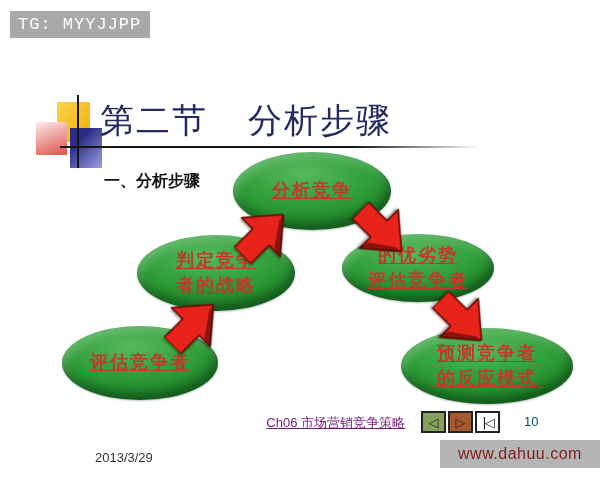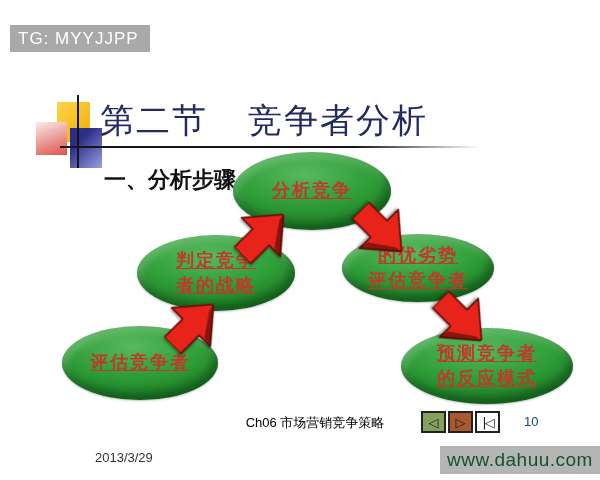--- a/index.html
+++ b/index.html
@@ -2,40 +2,40 @@
 <html><head>
 <meta charset="utf-8">
 <style>
   html,body{margin:0;padding:0;}
   body{
     width:600px;height:480px;position:relative;background:#ffffff;overflow:hidden;
     font-family:"Liberation Sans","DejaVu Sans",sans-serif;
   }
   
   .tag-badge{
-    position:absolute;left:10px;top:25px;width:140px;height:27px;
+    position:absolute;left:10px;top:11px;width:140px;height:27px;
     background:#a9a9a9;color:#ffffff;font-size:17px;line-height:27px;
-    padding-left:8px;box-sizing:border-box;letter-spacing:1px;
+    padding-left:8px;box-sizing:border-box;letter-spacing:1px;font-family:Liberation Mono, monospace;
   }
   
   .sq{position:absolute;}
   .sq-yellow{left:57px;top:102px;width:33px;height:40px;background:linear-gradient(135deg,#ffd24d,#eeb000);}
   .sq-pink{left:36px;top:122px;width:31px;height:33px;background:linear-gradient(160deg,#fbeaea,#dd5248);}
   .sq-blue{left:70px;top:128px;width:32px;height:40px;background:linear-gradient(135deg,#2b2d86 30%,#9aa0e0 100%);}
   .vline{position:absolute;left:77px;top:95px;width:2px;height:73px;background:#151515;}
   .hline{position:absolute;left:60px;top:146px;width:420px;height:2px;
     background:linear-gradient(to right,#151515 0%,#151515 70%,rgba(21,21,21,0) 100%);}
   .slide-title{
     position:absolute;left:100px;top:98px;width:460px;
     font-family:"Liberation Serif","DejaVu Serif",serif;
     font-size:34px;color:#232a60;letter-spacing:2px;white-space:nowrap;
   }
   .slide-title .gap{display:inline-block;width:40px;}
   .subtitle{
-    position:absolute;left:104px;top:165px;font-size:22px;font-weight:bold;color:#111111;
+    position:absolute;left:104px;top:171px;font-size:16px;font-weight:bold;color:#111111;
   }
   
   .node{
     position:absolute;border-radius:50%;
     background:radial-gradient(ellipse 95% 85% at 45% 28%, #57b95f 0%, #2f9e38 45%, #23882c 75%, #1b6f23 100%);
     box-shadow:inset -4px -7px 10px rgba(8,58,14,0.55), inset 3px 5px 9px rgba(255,255,255,0.25), 0 1px 2px rgba(0,0,0,0.25);
     display:flex;flex-direction:column;align-items:center;justify-content:center;
   }
   .node span{
     color:#c0392b;font-weight:bold;font-size:18px;line-height:1.4;
@@ -52,49 +52,49 @@
   .arrow{position:absolute;width:58px;height:58px;filter:drop-shadow(1px 2px 1px rgba(0,0,0,0.35));}
   .arrow svg{width:100%;height:100%;}
   .arrow-ur{transform:rotate(45deg);}
   .arrow-dr{transform:rotate(135deg);}
   .arrow-1{left:164px;top:296px;}
   .arrow-2{left:234px;top:206px;}
   .arrow-3{left:352px;top:202px;}
   .arrow-4{left:432px;top:291px;}
   
   .footer-date{position:absolute;left:95px;top:414px;font-size:13px;color:#333333;margin-top:36px;}
-  .footer-course{position:absolute;left:225px;top:414px;width:180px;text-align:center;font-size:13px;color:#000000;}
+  .footer-course{position:absolute;left:225px;top:414px;width:180px;text-align:right;font-size:13px;color:#701a75;text-decoration:underline;}
   .footer-page{position:absolute;left:524px;top:414px;font-size:13px;color:#0c4a6e;}
   .nav{position:absolute;left:421px;top:411px;display:flex;gap:2px;}
   .nav-btn{
     width:25px;height:22px;border:2px solid #222222;box-sizing:border-box;
     display:flex;align-items:center;justify-content:center;
     font-size:13px;color:#1a1a1a;cursor:pointer;line-height:1;font-family:"DejaVu Sans",sans-serif;
   }
   .nav-back{background:#86a05e;}
   .nav-forward{background:#a85a2e;}
   .nav-home{background:#ffffff;letter-spacing:-2px;}
   
   .watermark{
     position:absolute;left:440px;top:440px;width:160px;height:28px;background:#b5b5b5;
-    color:#14532d;font-size:19px;line-height:28px;text-align:center;letter-spacing:0.5px;margin-top:6px;
+    color:#7f1d1d;font-size:16px;line-height:28px;text-align:center;letter-spacing:0.5px;
   }
 </style>
 </head>
 <body>
 
 <div class="tag-badge">TG: MYYJJPP</div>
 
 <div class="sq sq-yellow"></div>
 <div class="sq sq-pink"></div>
 <div class="sq sq-blue"></div>
 <div class="vline"></div>
 <div class="hline"></div>
 <div class="slide-title">
-  <span>第二节</span><span class="gap"></span><span>竞争者分析</span>
+  <span>第二节</span><span class="gap"></span><span>分析步骤</span>
 </div>
 
 <div class="subtitle">一、分析步骤</div>
 
 <div class="node node-analyze">
   <span>分析竞争</span>
 </div>
 <div class="node node-determine">
   <span>判定竞争</span>
   <span>者的战略</span>

